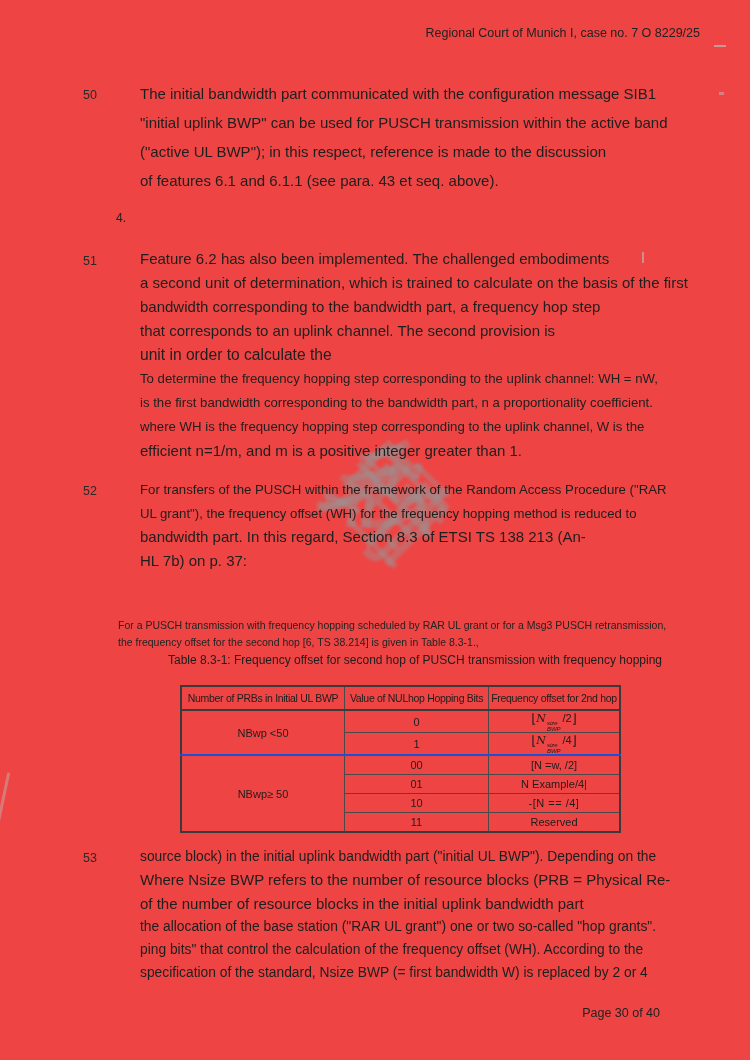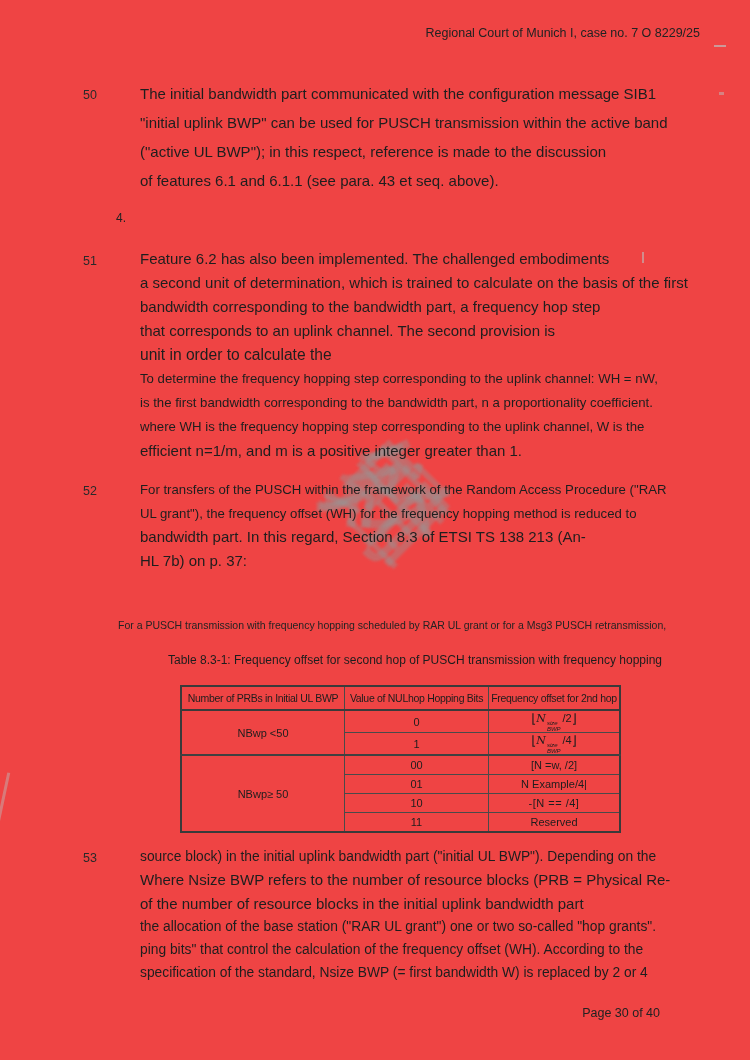--- a/index.html
+++ b/index.html
@@ -46,21 +46,21 @@
     border:1px solid #4a4a4a;padding:0 2px;text-align:center;vertical-align:middle;
     overflow:hidden;white-space:nowrap;color:#1d1d1d;
   }
   table.t{border:2px solid #3a3a3a;}
   table.t th{
     font-weight:normal;font-size:10.5px;letter-spacing:-0.3px;height:22px;
     border-bottom:2px solid #3a3a3a;
   }
   table.t td{font-size:11px;height:18px;}
   .col1{width:158px;margin-top:19px;}.col2{width:139px;}.col3{width:126px;}
-  tr.groupsep td{border-top:2px solid #404040;}
+  tr.groupsep td{border-top:2px solid #1d4ed8;}
   td.glabel{font-size:11.5px;}
   .floor{font-size:13px;vertical-align:-1px;}
   .mn{font-family:"DejaVu Serif",serif;font-style:italic;font-size:11px;}
   .ss{display:inline-flex;flex-direction:column;justify-content:center;
       font-size:6px;line-height:5.5px;vertical-align:-3px;margin:0 2px 0 1px;
       font-style:italic;text-align:left;}
   .off-big{font-size:12.5px;letter-spacing:0.5px;}
   .off-tiny{font-size:7.5px;}
   .off-norm{font-size:11px;}
   
@@ -114,20 +114,21 @@
       <span class="ptext">
         <span class="line t13">For transfers of the PUSCH within the framework of the Random Access Procedure ("RAR</span>
         <span class="line t13">UL grant"), the frequency offset (WH) for the frequency hopping method is reduced to</span>
         <span class="line t15">bandwidth part. In this regard, Section 8.3 of ETSI TS 138 213 (An-</span>
         <span class="line t15">HL 7b) on p. 37:</span>
       </span>
     </div>
 
     <div class="abs quote">
       <span class="line">For a PUSCH transmission with frequency hopping scheduled by RAR UL grant or for a Msg3 PUSCH retransmission,</span>
+      <span class="line">the frequency offset for the second hop [6, TS 38.214] is given in Table 8.3-1.,</span>
     </div>
 
     <div class="abs tcaption">
       <span class="line">Table 8.3-1: Frequency offset for second hop of PUSCH transmission with frequency hopping</span>
     </div>
 
     <div class="abs stdtable">
       <table class="t">
         <tbody>
             <tr>

